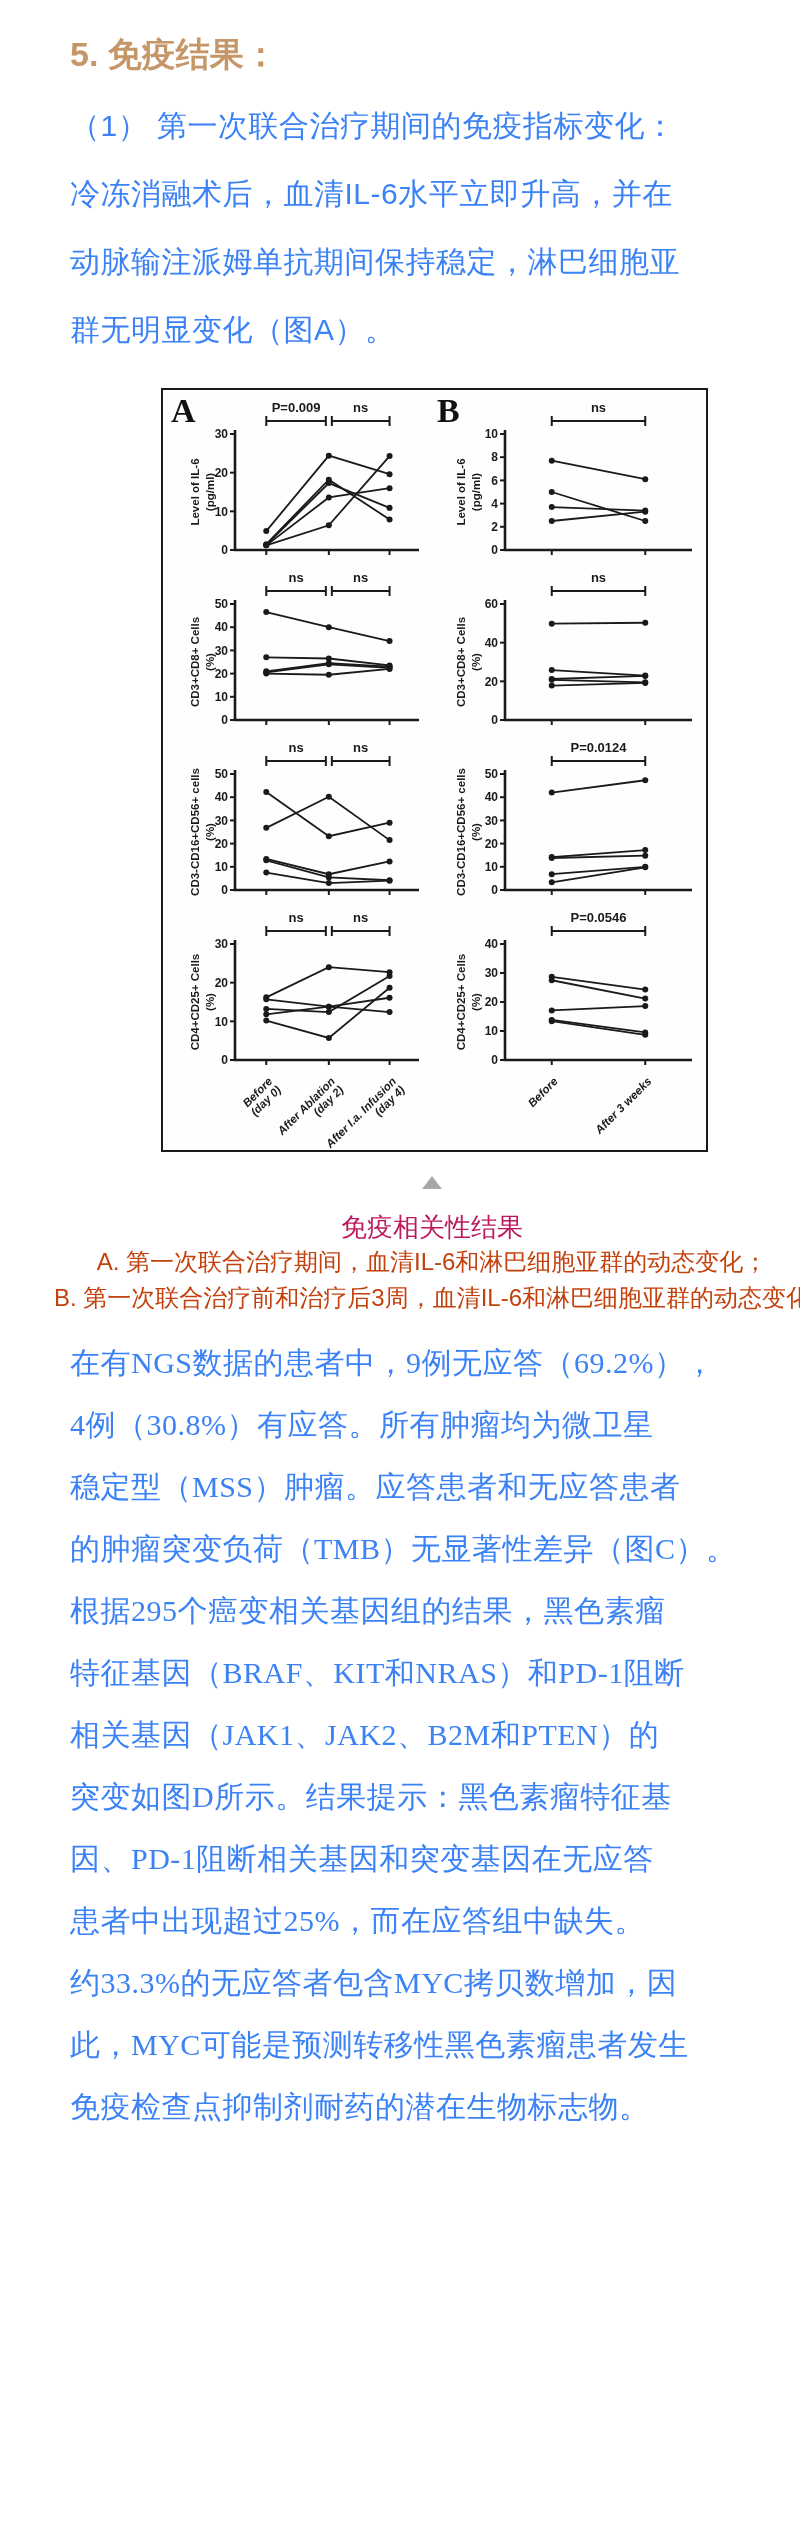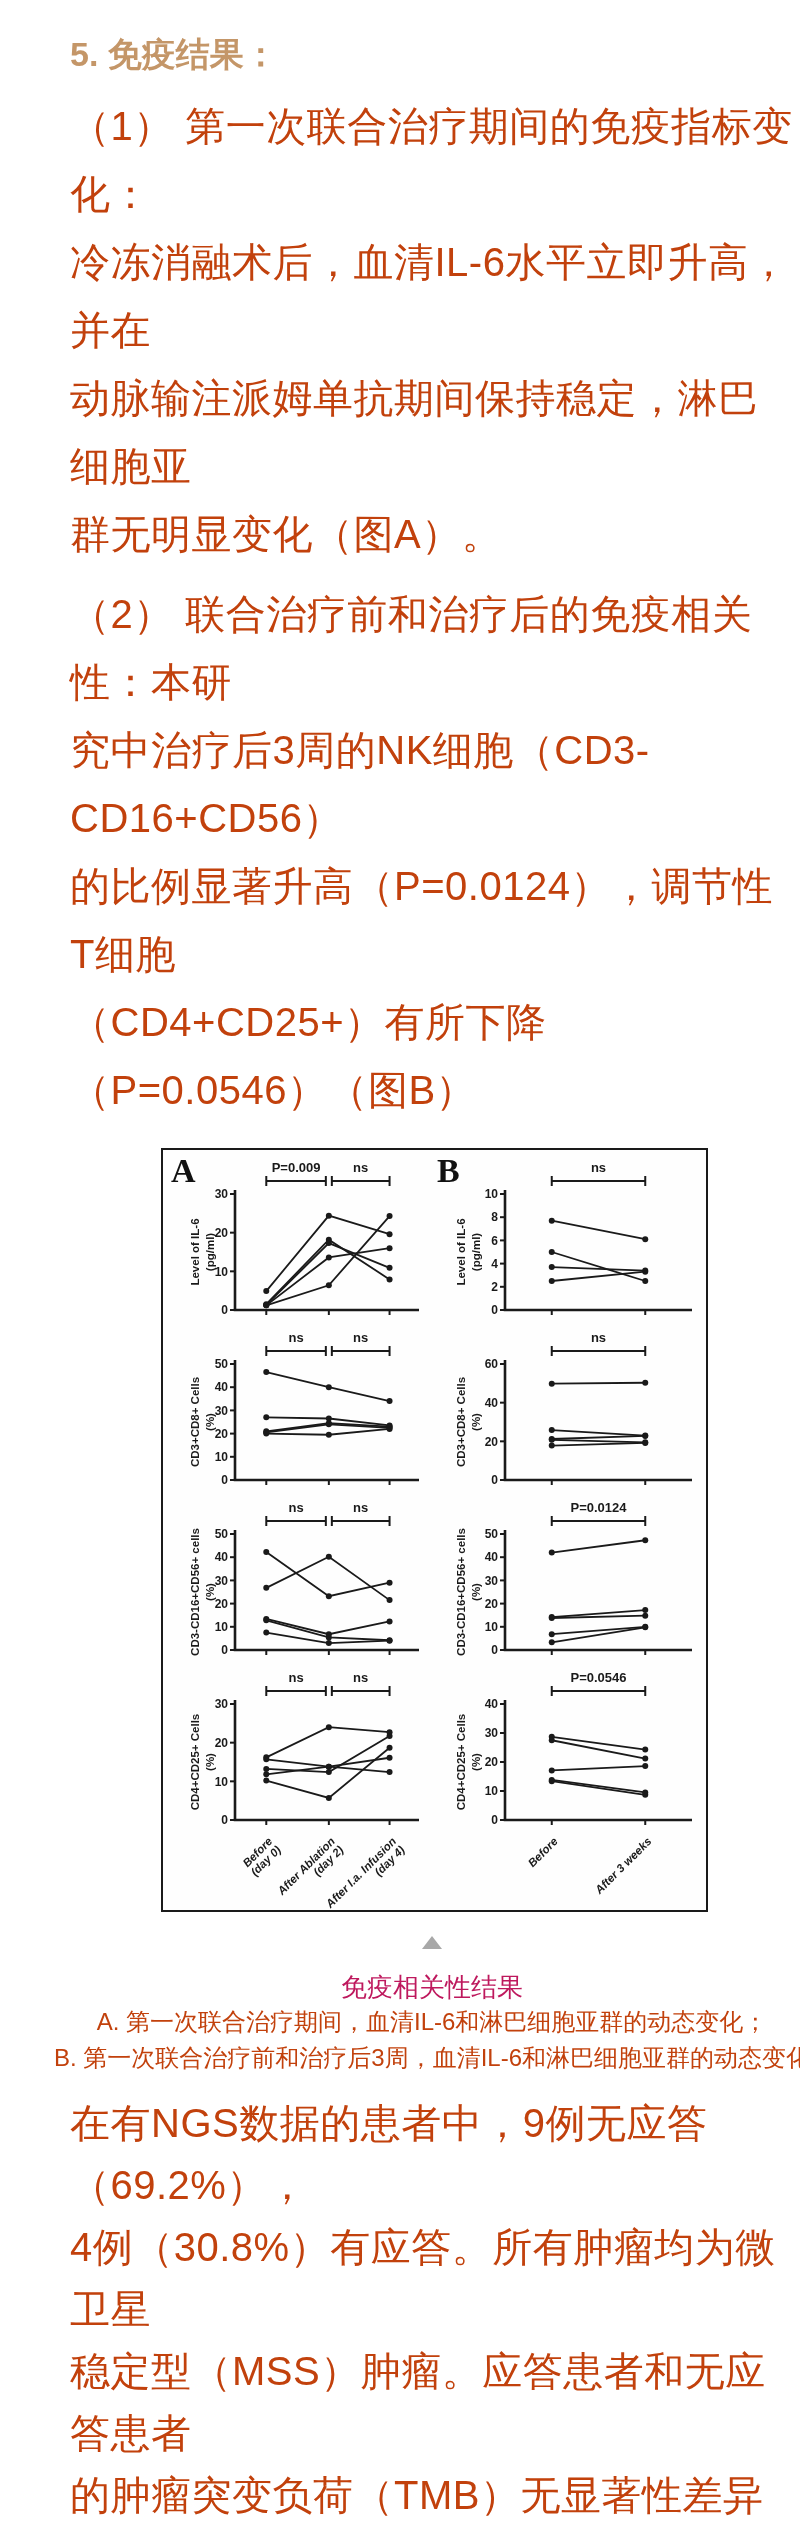--- a/index.html
+++ b/index.html
@@ -15,29 +15,29 @@
   }
   h2.accent{
     font-size:34px;
     line-height:44px;
     font-weight:700;
     color:#c49668;
     margin:32px 40px 16px 38px;
   }
   h2.accent.sec6{margin-top:62px;}
   p.body{
-    font-size:40px;
+    font-size:30px;
     line-height:68px;
     font-weight:500;
-    color:#c2410c;
+    color:#3b82f6;
     margin:12px 36px 0 38px;
     white-space:pre-line;
     letter-spacing:0.5px;
   }
-  p.body.sec6{line-height:62px;margin-top:16px;}
+  p.body.sec6{line-height:62px;margin-top:16px;font-family:Liberation Serif, serif;}
   
   .figure-box{
     position:relative;
     margin:24px 0 0 129px;
     width:543px;
     height:760px;
     border:2px solid #1a1a1a;
     background:#fefefe;
   }
   .panel-label{
@@ -103,24 +103,20 @@
 <body>
 
 <div class="page">
 
   <h2 class="accent">5. 免疫结果：</h2>
 
   <p class="body">（1）  第一次联合治疗期间的免疫指标变化：
 冷冻消融术后，血清IL-6水平立即升高，并在
 动脉输注派姆单抗期间保持稳定，淋巴细胞亚
 群无明显变化（图A）。</p>
-  <p class="body">（2） 联合治疗前和治疗后的免疫相关性：本研
-究中治疗后3周的NK细胞（CD3-CD16+CD56）
-的比例显著升高（P=0.0124），调节性T细胞
-（CD4+CD25+）有所下降（P=0.0546）（图B）</p>
 
   <div class="figure-box">
     <div class="panel-label" id="plA">A</div>
     <div class="panel-label" id="plB">B</div>
     <div id="charts-grid" class="charts-grid">
         <svg width="266" height="170" viewBox="0 0 266 170">
           <line x1="72" y1="40" x2="72" y2="160" stroke="#1a1a1a" stroke-width="2.6"></line>
           <line x1="70.7" y1="160" x2="256" y2="160" stroke="#1a1a1a" stroke-width="2.6"></line>
           <line x1="67" y1="160" x2="72" y2="160" stroke="#1a1a1a" stroke-width="2"></line>
           <text x="65" y="160" dy="0.35em" text-anchor="end" class="tick">0</text>

